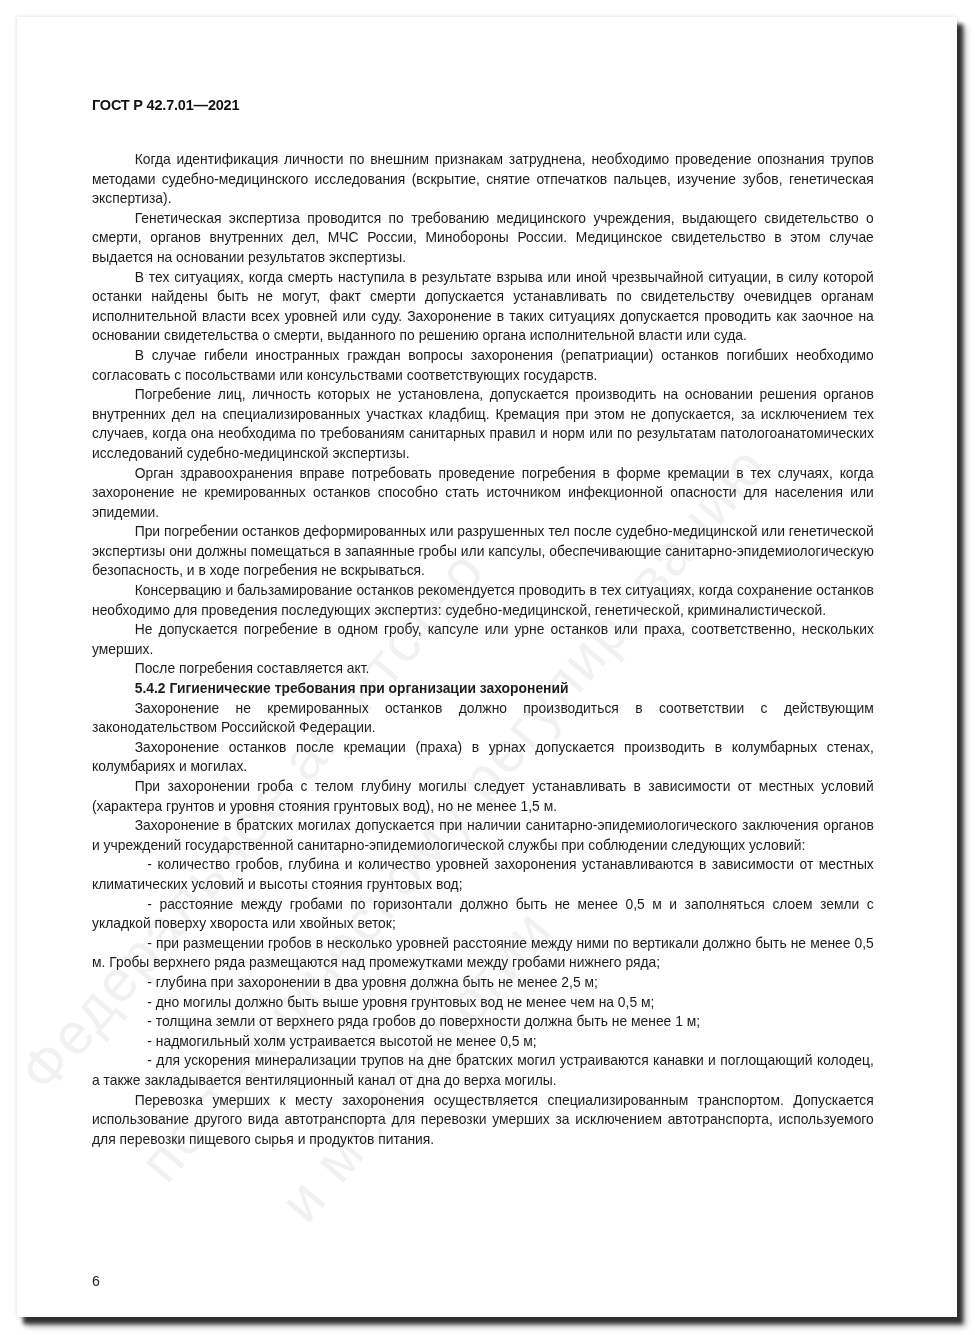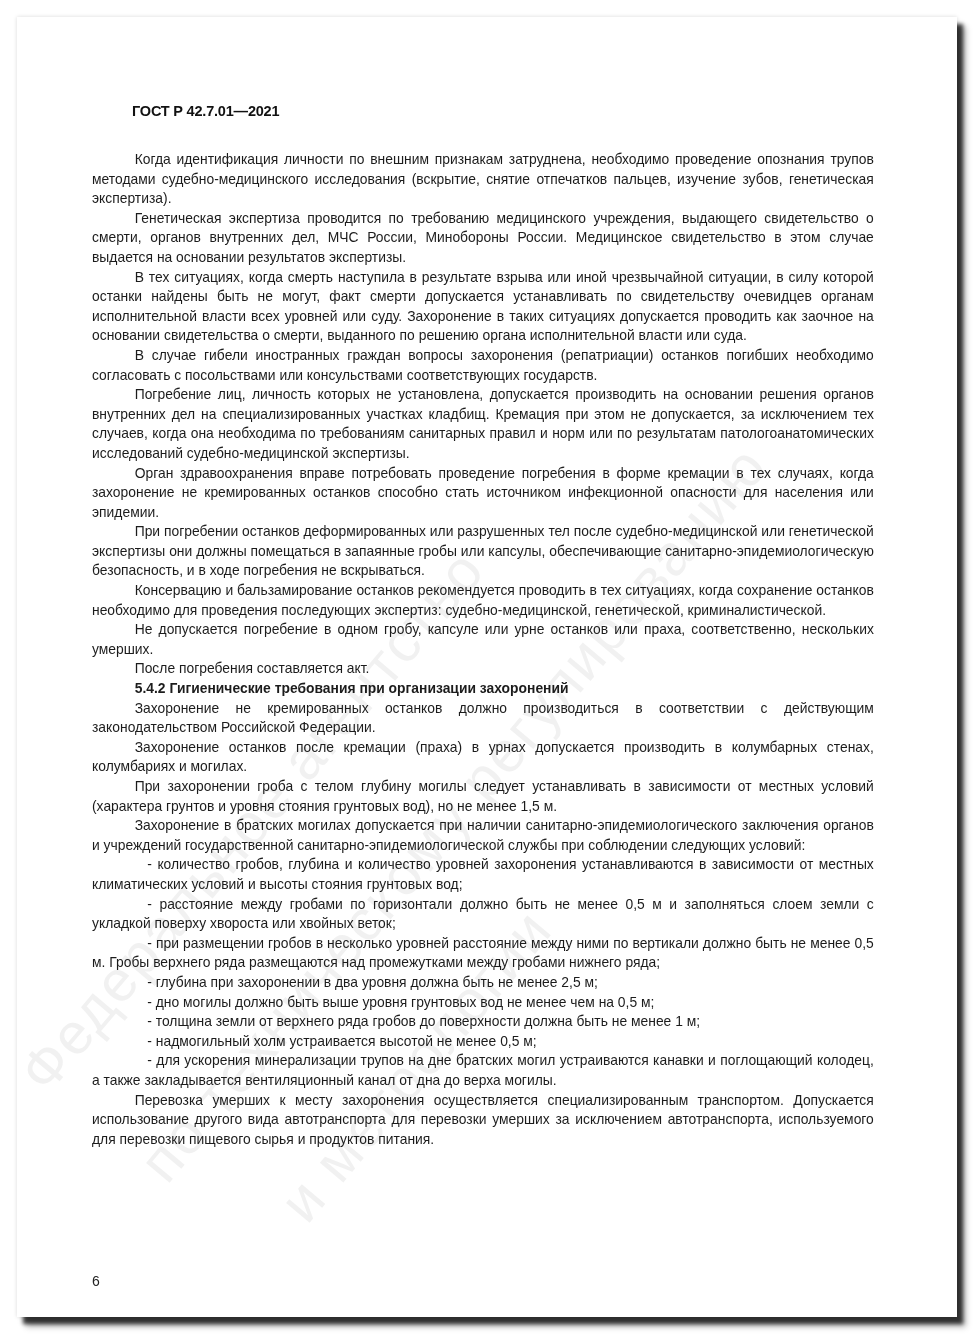--- a/index.html
+++ b/index.html
@@ -39,26 +39,25 @@
     transform-origin: left bottom;
     white-space: nowrap;
     letter-spacing: 2px;
   }
   .wm1 { left: 40px; top: 1020px; transform: rotate(-50deg); }
   .wm2 { left: 160px; top: 1110px; transform: rotate(-50deg); }
   .wm3 { left: 300px; top: 1150px; transform: rotate(-50deg); }
   .header-code {
     position: absolute;
     left: 75px;
-    top: 86px;
+    top: 80px;
     font-weight: bold;
     font-size: 14.5px;
     color: #111;
     letter-spacing: -0.2px;
-    margin-left: 40px;
   }
   .content {
     position: absolute;
     left: 75px;
     top: 133px;
     width: 806px;
     font-family: "Liberation Sans", sans-serif;
     font-size: 14.3px;
     line-height: 19.6px;
     color: #1c1c1c;

